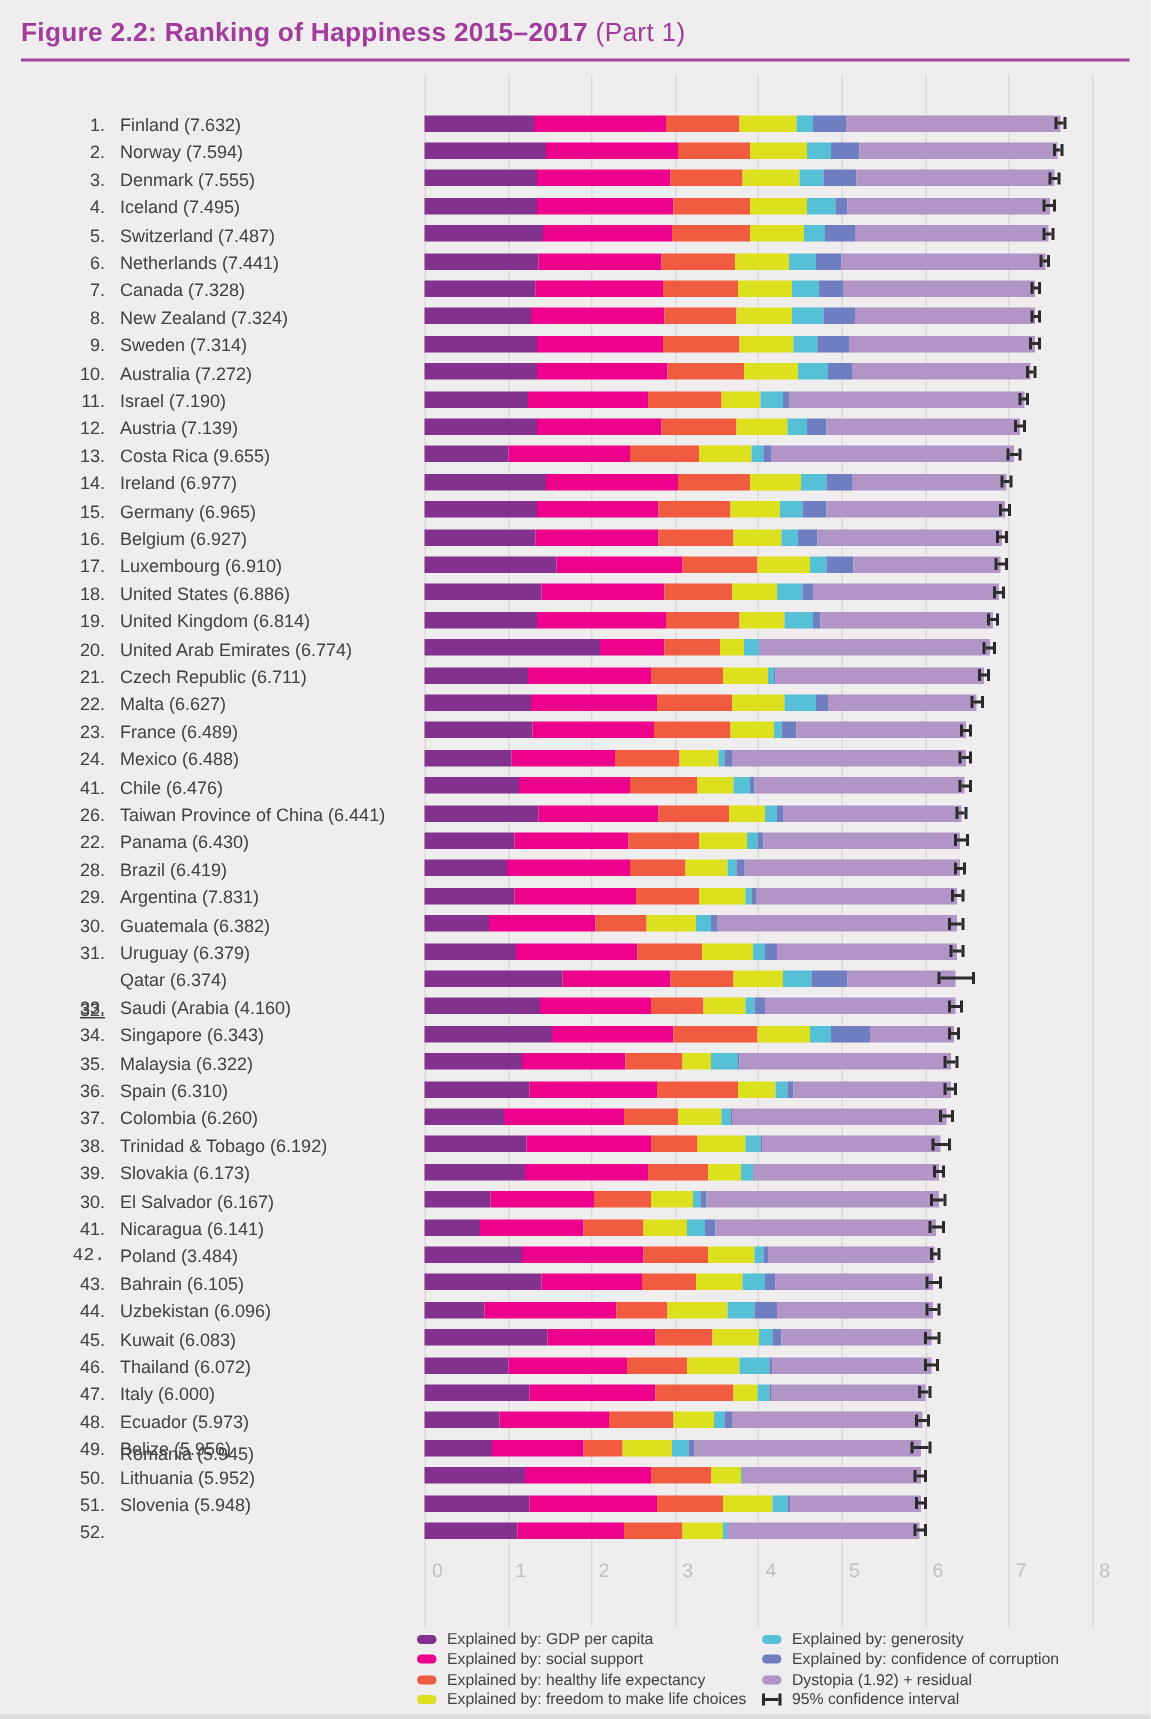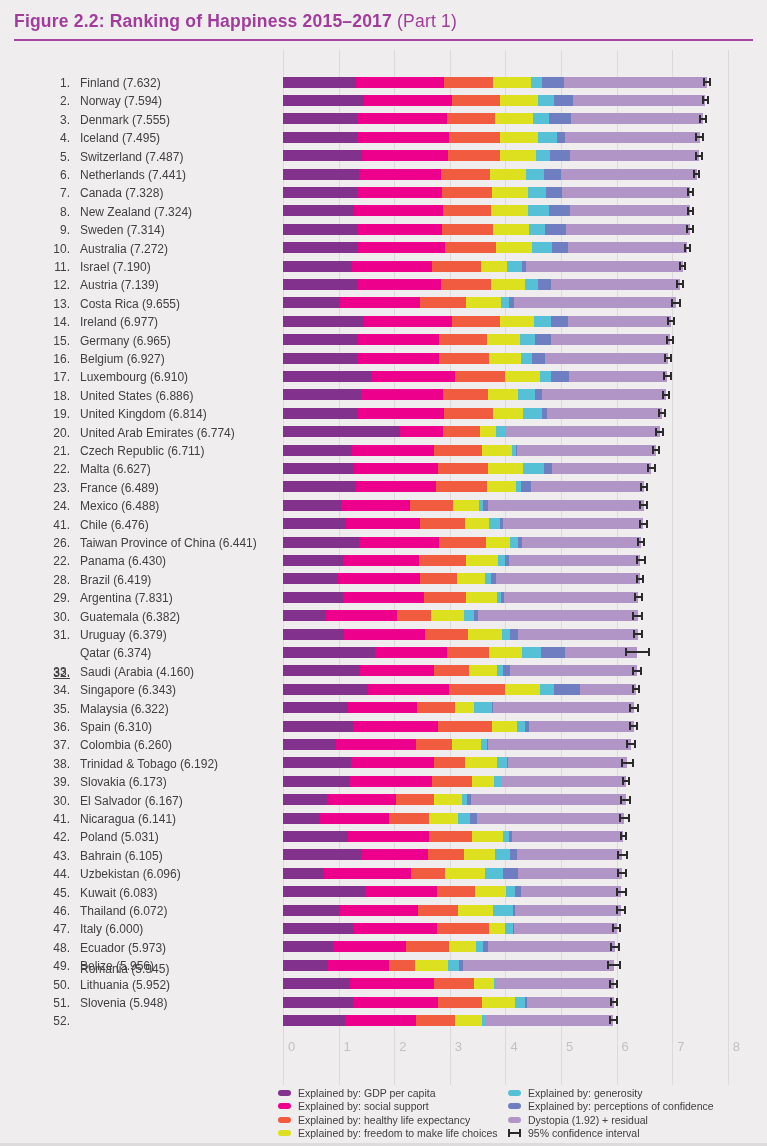--- a/index.html
+++ b/index.html
@@ -694,22 +694,22 @@
         <div class="seg" style="width: 29.5792px; background: rgb(220, 224, 31);"></div>
         <div class="seg" style="width: 11.5648px; background: rgb(86, 193, 214);"></div>
         <div class="seg" style="width: 7.1168px; background: rgb(111, 126, 192);"></div>
         <div class="seg" style="width: 147.451px; background: rgb(177, 149, 198);"></div>
       </div>
       <div class="whisker" style="left: 618.88px; top: 813.5px; width: 11.12px;">
         <div class="wcap"></div>
         <div class="wline"></div>
         <div class="wcap"></div>
       </div>
-      <div class="rank" style="left: 44px; top: 830.4px;">42.</div>
-      <div class="country" style="left: 80px; top: 830.4px;">Poland (5.031)</div>
+      <div class="rank" style="left: 44px; top: 830.4px; font-family: Liberation Mono, monospace;">42.</div>
+      <div class="country" style="left: 80px; top: 830.4px;">Poland (3.484)</div>
       <div class="bar" style="left: 283px; top: 830.9px;">
         <div class="seg" style="width: 65.3856px; background: rgb(130, 49, 140);"></div>
         <div class="seg" style="width: 80.5088px; background: rgb(236, 0, 140);"></div>
         <div class="seg" style="width: 43.4236px; background: rgb(241, 91, 64);"></div>
         <div class="seg" style="width: 30.3576px; background: rgb(220, 224, 31);"></div>
         <div class="seg" style="width: 6.0048px; background: rgb(86, 193, 214);"></div>
         <div class="seg" style="width: 3.5584px; background: rgb(111, 126, 192);"></div>
         <div class="seg" style="width: 111.2px; background: rgb(177, 149, 198);"></div>
       </div>
       <div class="whisker" style="left: 619.547px; top: 831.9px; width: 7.784px;">
@@ -905,21 +905,21 @@
       <div class="legend-item" style="left: 278px; top: 1128.2px;">
         <div class="swatch" style="background: rgb(220, 224, 31);"></div>
         <div class="legend-label">Explained by: freedom to make life choices</div>
       </div>
       <div class="legend-item" style="left: 508px; top: 1088px;">
         <div class="swatch" style="background: rgb(86, 193, 214);"></div>
         <div class="legend-label">Explained by: generosity</div>
       </div>
       <div class="legend-item" style="left: 508px; top: 1101.4px;">
         <div class="swatch" style="background: rgb(111, 126, 192);"></div>
-        <div class="legend-label">Explained by: perceptions of confidence</div>
+        <div class="legend-label">Explained by: confidence of corruption</div>
       </div>
       <div class="legend-item" style="left: 508px; top: 1114.8px;">
         <div class="swatch" style="background: rgb(177, 149, 198);"></div>
         <div class="legend-label">Dystopia (1.92) + residual</div>
       </div>
       <div class="legend-item" style="left: 508px; top: 1128.2px;">
         <div class="ci-icon">
           <div class="wcap"></div>
           <div class="wline"></div>
           <div class="wcap"></div>

